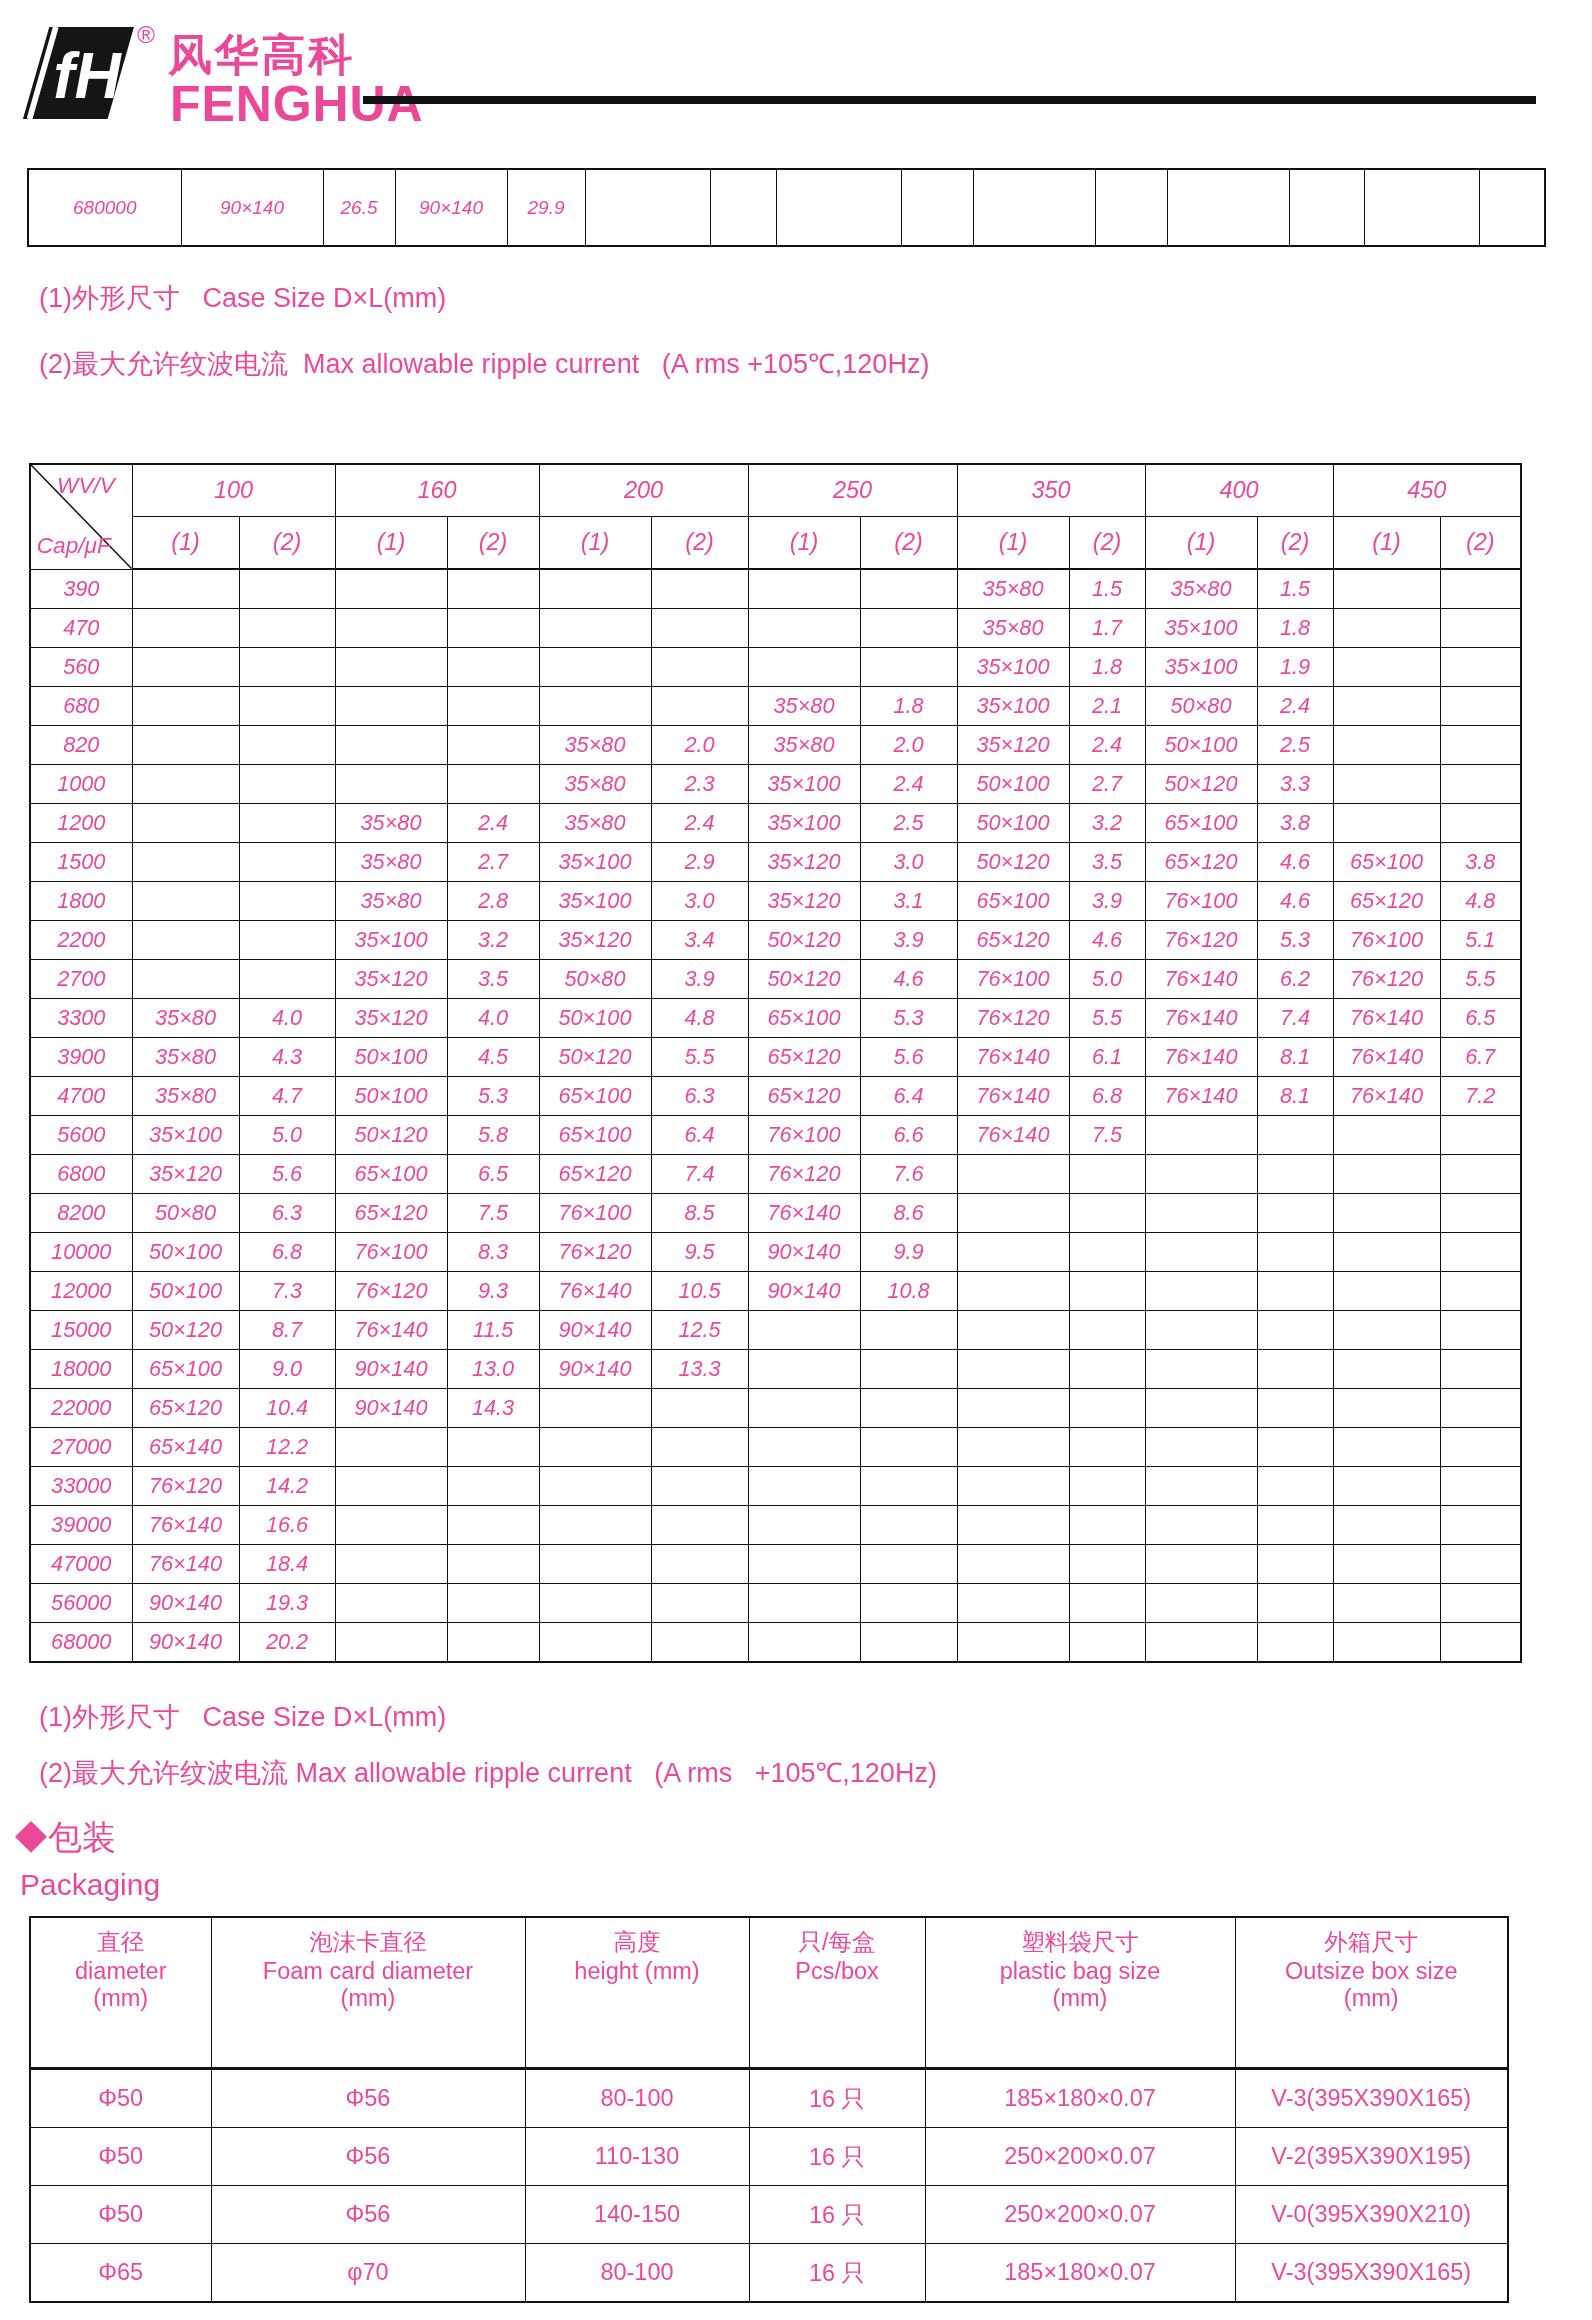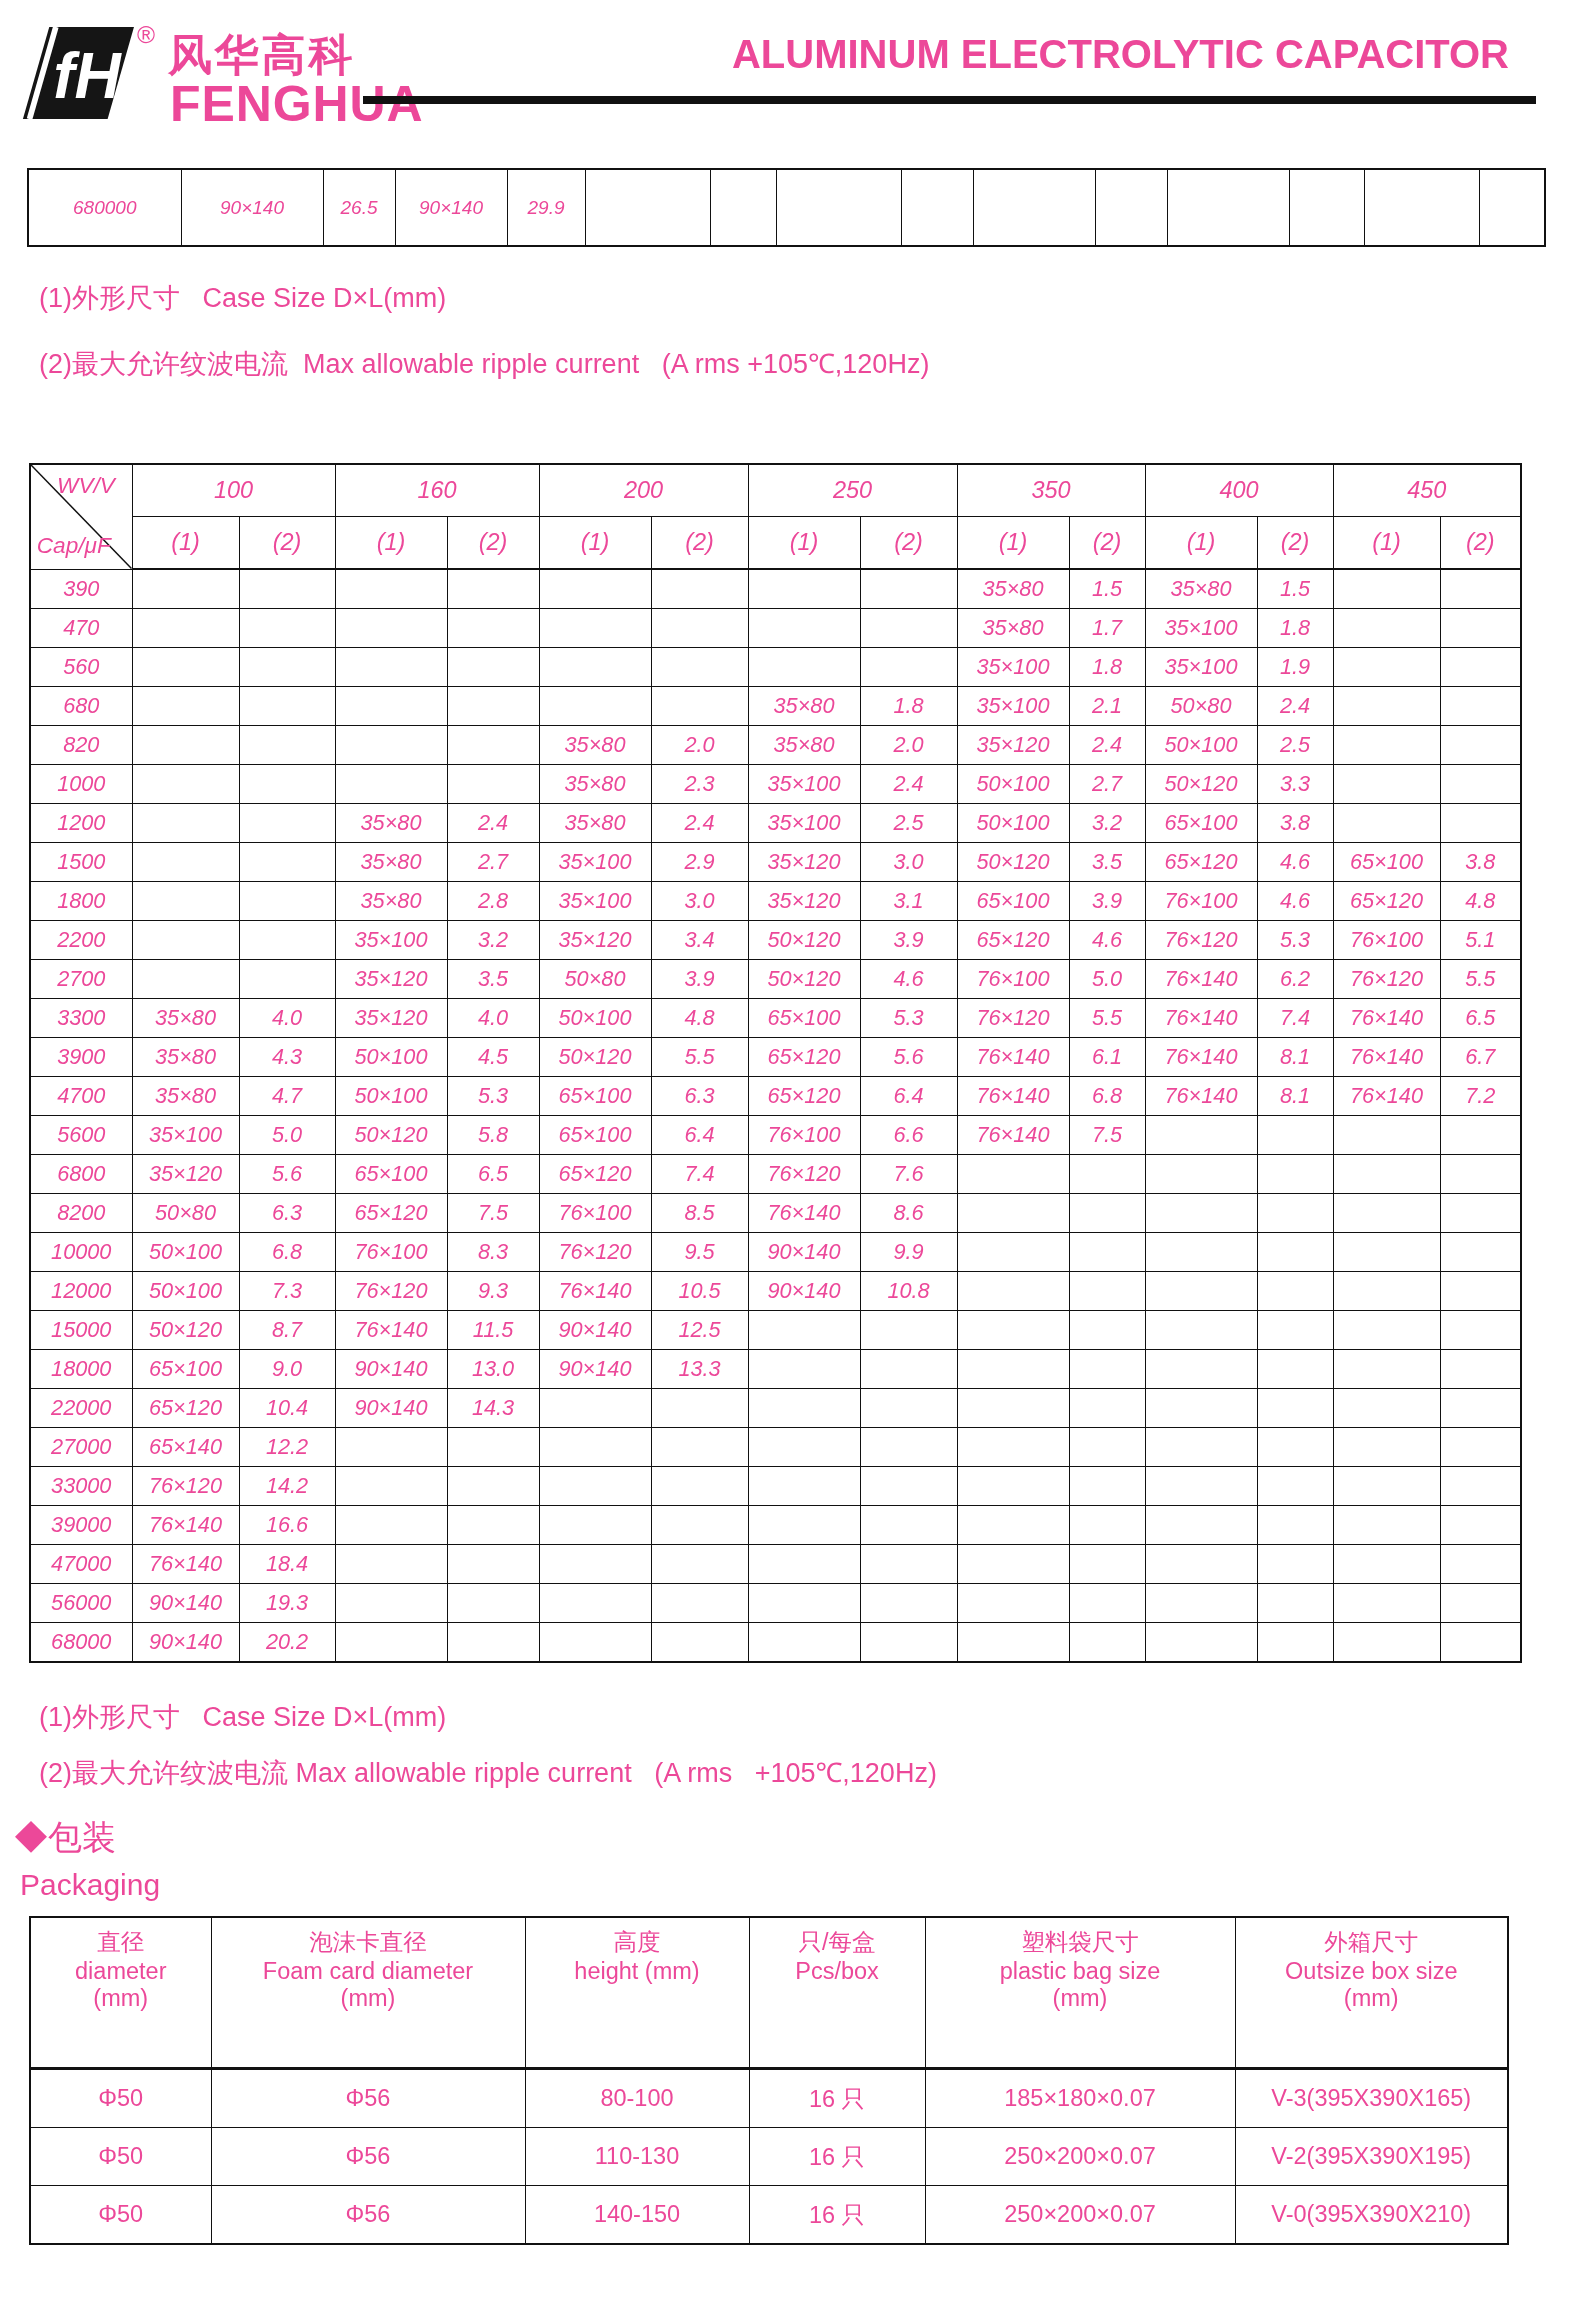--- a/index.html
+++ b/index.html
@@ -51,21 +51,20 @@
   <span class="logo-mark">
     <svg width="121" height="96" viewBox="0 0 128 102">
       <path d="M34 2 H124 L96 100 H6 Z" fill="#151515"></path>
       <path d="M41 2 L13 100" stroke="#ffffff" stroke-width="6"></path>
       <text x="74" y="78" text-anchor="middle" font-family="Liberation Sans, sans-serif" font-style="italic" font-weight="bold" font-size="68" fill="#ffffff">fH</text>
     </svg>
   </span>
   <span class="reg">®</span>
   <div class="brand-cn">风华高科</div>
   <div class="brand-en">FENGHUA</div>
-  <div class="title">ALUMINUM ELECTROLYTIC CAPACITOR</div>
   <div class="rule"></div>
 
   <table class="tbl top-table">
     <colgroup>
       <col style="width:153px">
         <col style="width:142px">
         <col style="width:72px">
         <col style="width:112px">
       <col style="width:78px">
         <col style="width:125px">
@@ -712,17 +711,25 @@
           <td>V-2(395X390X195)</td>
         </tr>
         <tr>
           <td>Φ50</td>
           <td>Φ56</td>
           <td>140-150</td>
           <td>16 只</td>
           <td>250×200×0.07</td>
           <td>V-0(395X390X210)</td>
         </tr>
+        <tr>
+          <td>Φ65</td>
+          <td>φ70</td>
+          <td>80-100</td>
+          <td>16 只</td>
+          <td>185×180×0.07</td>
+          <td>V-3(395X390X165)</td>
+        </tr>
       </tbody>
   </table>
 
 </div>
 
 
 </body></html>

